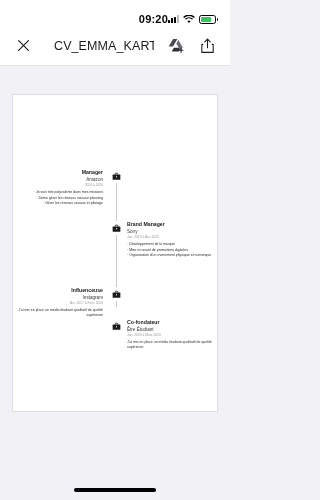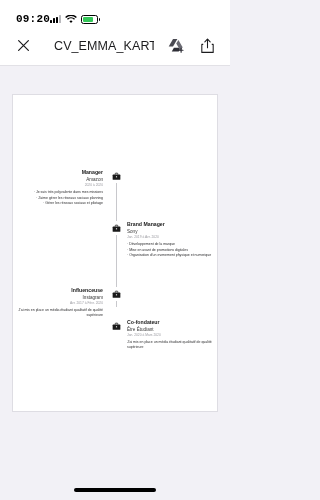--- a/index.html
+++ b/index.html
@@ -7,23 +7,22 @@
     width: 230px; height: 500px;
     font-family: "Liberation Sans", sans-serif;
     background: #f2f1f6;
     overflow: hidden;
   }
   .phone { position: relative; width: 230px; height: 500px; background: #f2f1f6; }
 
   
   .statusbar {
     height: 26px; display: flex; align-items: center;
-    justify-content: flex-start; padding: 12px 14px 0 16px;
+    justify-content: flex-end; padding: 12px 14px 0 16px;
     background: #ffffff;
-    font-family: Liberation Mono, monospace;
   }
   .clock { font-size: 11px; font-weight: bold; color: #000; letter-spacing: .2px; }
   .status-right { display: flex; align-items: center; gap: 4px; }
   .sig { display: flex; align-items: flex-end; gap: 1px; height: 8px; }
   .sig i { display: block; width: 2px; background: #000; border-radius: .5px; }
   .sig i:nth-child(1){ height: 3px; }
   .sig i:nth-child(2){ height: 5px; }
   .sig i:nth-child(3){ height: 6.5px; }
   .sig i:nth-child(4){ height: 8px; background: #b9b9bd; }
   .batt {

